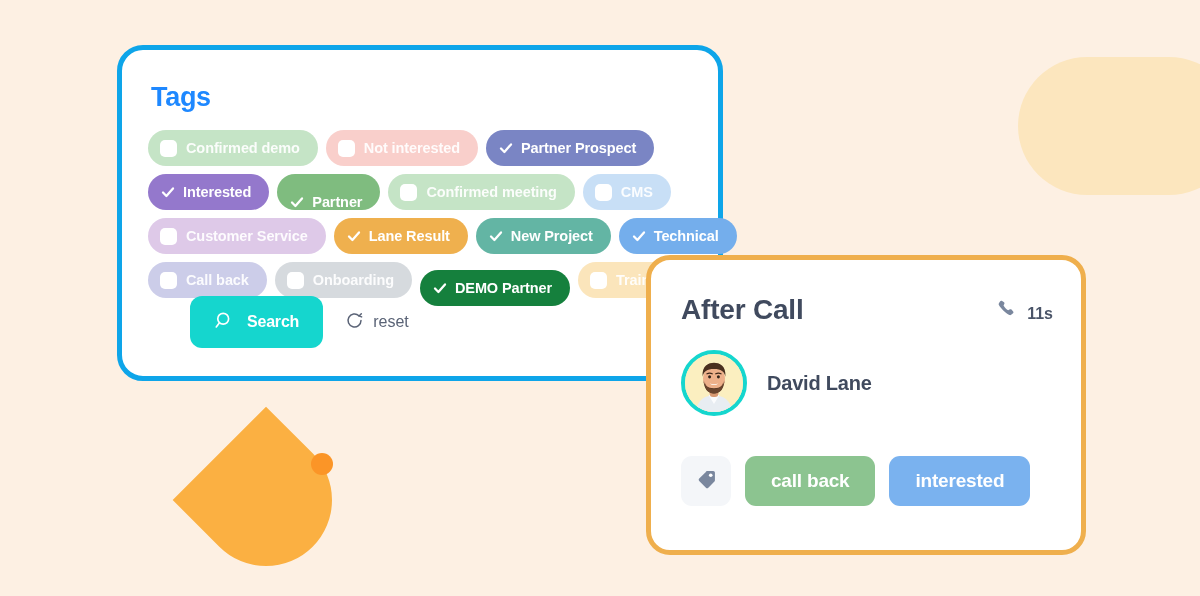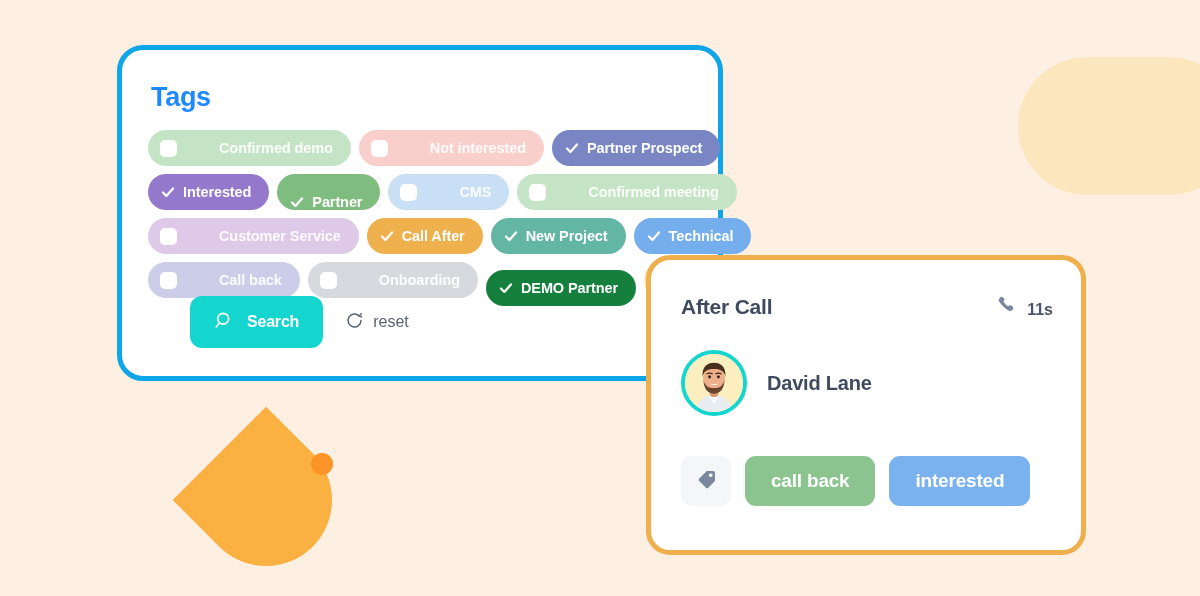--- a/index.html
+++ b/index.html
@@ -98,21 +98,21 @@
     padding: 0 18px 0 12px;
     border-radius: 18px;
     font-size: 14.5px;
     font-weight: bold;
     color: #FFFFFF;
     white-space: nowrap;
     letter-spacing: -0.1px;
     cursor: pointer;
   }
 
-  .tag.off { color: rgba(255,255,255,0.92); gap: 33px; }
+  .tag.off { color: rgba(255,255,255,0.92); }
 
   .tag .box {
     width: 17px;
     height: 17px;
     border-radius: 5px;
     background: #FFFFFF;
     margin-right: 9px;
     flex: 0 0 auto;
   }
 
@@ -182,21 +182,21 @@
     position: absolute;
     left: 30px;
     top: 34px;
     right: 28px;
     display: flex;
     align-items: center;
     justify-content: space-between;
   }
 
   #after-call-title {
-    font-size: 21px;
+    font-size: 28px;
     font-weight: bold;
     color: #404A5E;
     letter-spacing: -0.2px;
   }
 
   #call-duration-wrap {
     display: flex;
     align-items: flex-end;
     gap: 10px;
     color: #7A879E;
@@ -309,39 +309,39 @@
             <polyline points="4.5,12.8 9.6,18 19.5,6.6"></polyline>
           </svg>
           <span>Interested</span>
         </div>
         <div class="tag" style="background: rgb(127, 188, 127); align-items: flex-end;">
           <svg class="check" viewBox="0 0 24 24" fill="none" stroke="#FFFFFF" stroke-width="3.4" stroke-linecap="round" stroke-linejoin="round">
             <polyline points="4.5,12.8 9.6,18 19.5,6.6"></polyline>
           </svg>
           <span>Partner</span>
         </div>
+        <div class="tag off" style="background: rgb(197, 228, 198);">
+          <span class="box"></span>
+          <span>Confirmed meeting</span>
+        </div>
         <div class="tag off" style="background: rgb(200, 223, 246);">
           <span class="box"></span>
           <span>CMS</span>
-        </div>
-        <div class="tag off" style="background: rgb(197, 228, 198);">
-          <span class="box"></span>
-          <span>Confirmed meeting</span>
         </div>
       </div>
       <div class="tag-row">
         <div class="tag off" style="background: rgb(222, 201, 232);">
           <span class="box"></span>
           <span>Customer Service</span>
         </div>
         <div class="tag" style="background: rgb(239, 176, 78);">
           <svg class="check" viewBox="0 0 24 24" fill="none" stroke="#FFFFFF" stroke-width="3.4" stroke-linecap="round" stroke-linejoin="round">
             <polyline points="4.5,12.8 9.6,18 19.5,6.6"></polyline>
           </svg>
-          <span>Call After</span>
+          <span>Lane Result</span>
         </div>
         <div class="tag" style="background: rgb(99, 181, 164);">
           <svg class="check" viewBox="0 0 24 24" fill="none" stroke="#FFFFFF" stroke-width="3.4" stroke-linecap="round" stroke-linejoin="round">
             <polyline points="4.5,12.8 9.6,18 19.5,6.6"></polyline>
           </svg>
           <span>New Project</span>
         </div>
         <div class="tag" style="background: rgb(116, 174, 236);">
           <svg class="check" viewBox="0 0 24 24" fill="none" stroke="#FFFFFF" stroke-width="3.4" stroke-linecap="round" stroke-linejoin="round">
             <polyline points="4.5,12.8 9.6,18 19.5,6.6"></polyline>

